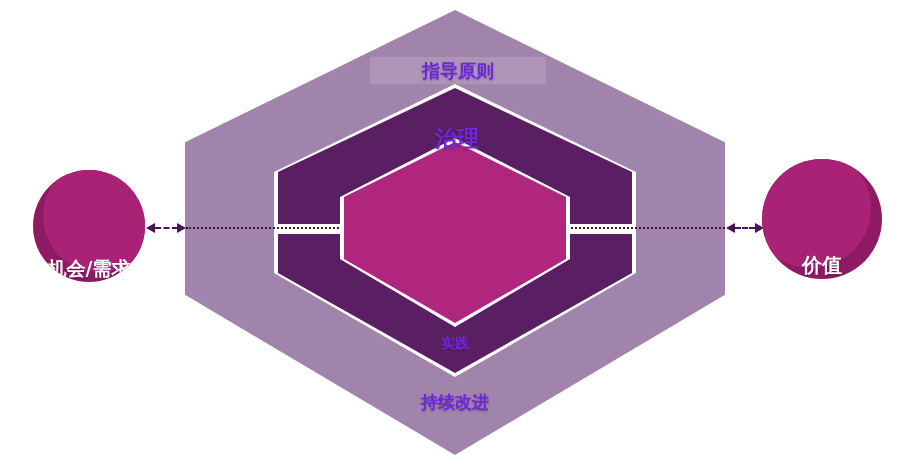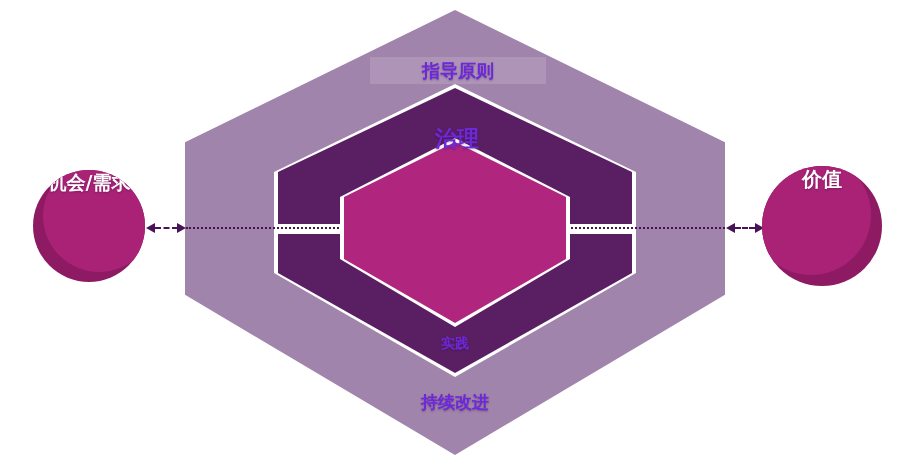--- a/index.html
+++ b/index.html
@@ -46,28 +46,28 @@
   .dash-r{left:735px;width:20px;}
   .tri{position:absolute;width:0;height:0;top:223px;
        border-top:5px solid transparent;border-bottom:5px solid transparent;}
   .tri-left{border-right:9px solid #4a1358;}
   .tri-right{border-left:9px solid #4a1358;}
   .tl1{left:146px;} .tl2{left:177px;}
   .tr1{left:726px;} .tr2{left:755px;}
   
   .circle{
     position:absolute;border-radius:50%;overflow:hidden;background:#8d1a63;
-    display:flex;align-items:flex-start;justify-content:center;
+    display:flex;align-items:flex-end;justify-content:center;
   }
   .circle::before{
     content:"";position:absolute;inset:0;border-radius:50%;background:#a92276;
   }
   .circle-left{left:33px;top:170px;width:112px;height:112px;}
   .circle-left::before{transform:translate(10px,-10px);}
-  .circle-right{left:762px;top:166px;width:120px;height:120px;}
+  .circle-right{left:762px;top:159px;width:120px;height:120px;}
   .circle-right::before{transform:translate(-11px,-11px);}
   
   .lbl{
     position:absolute;color:#6d28d9;font-weight:bold;white-space:nowrap;
     transform:translateX(-50%);text-shadow:0 1px 2px rgba(50,10,60,0.35);
     line-height:1.1;
   }
   .lbl-guiding{left:458px;top:61px;font-size:18px;}
   .lbl-governance{left:457px;top:111px;font-size:22px;margin-top:16px;}
   .lbl-svc{left:455px;top:217px;font-size:20px;}

